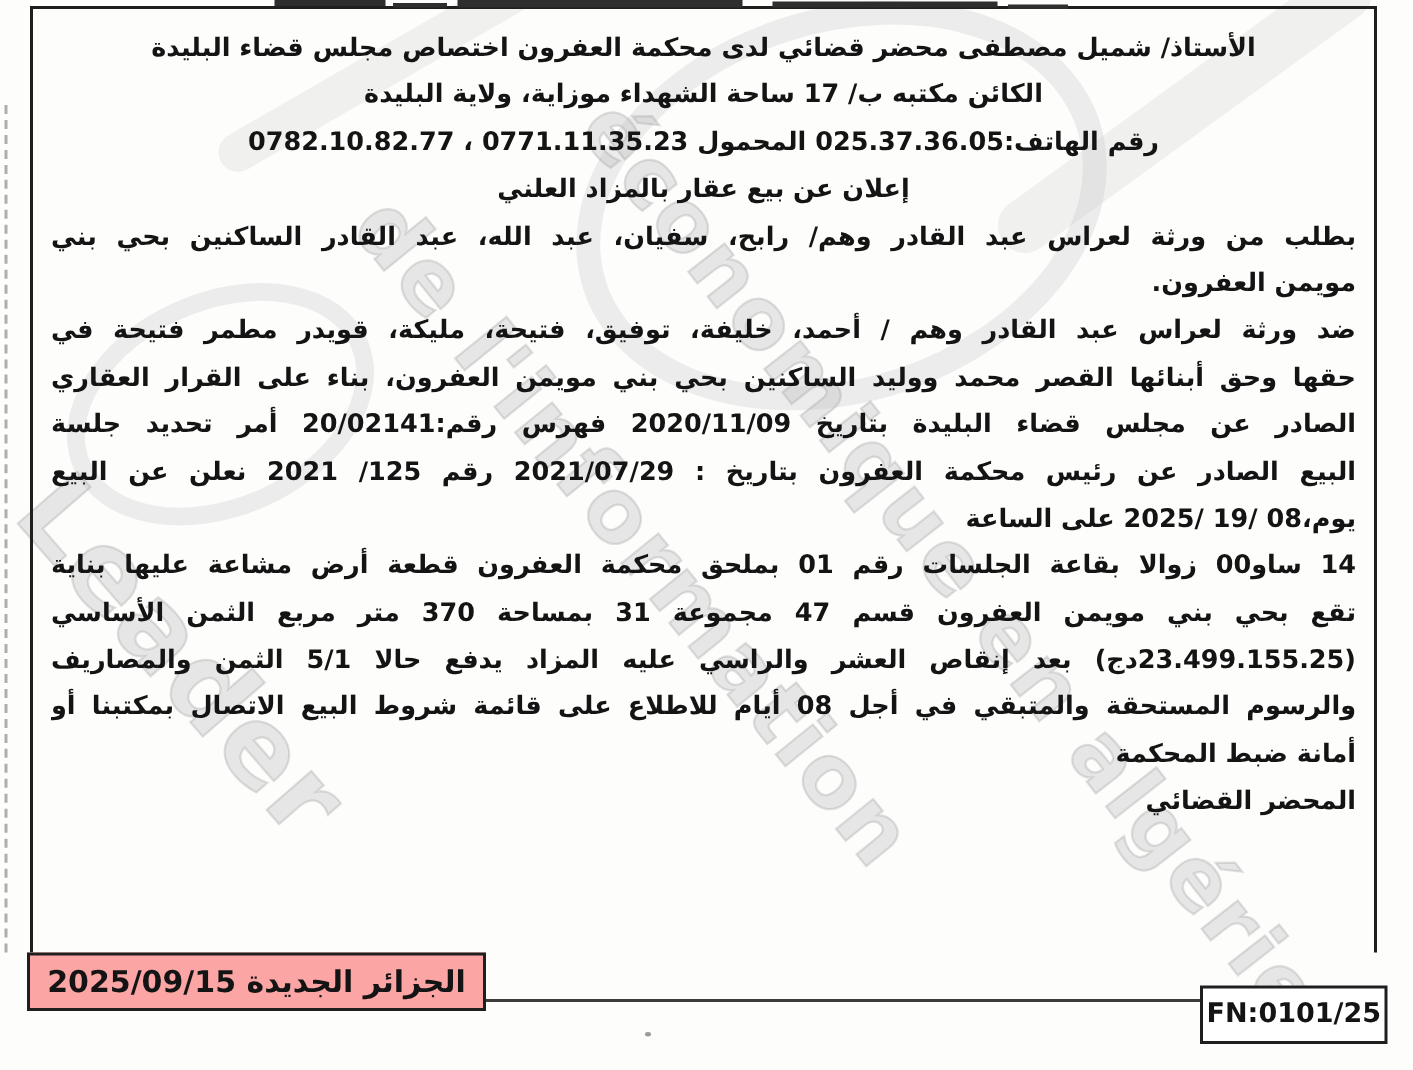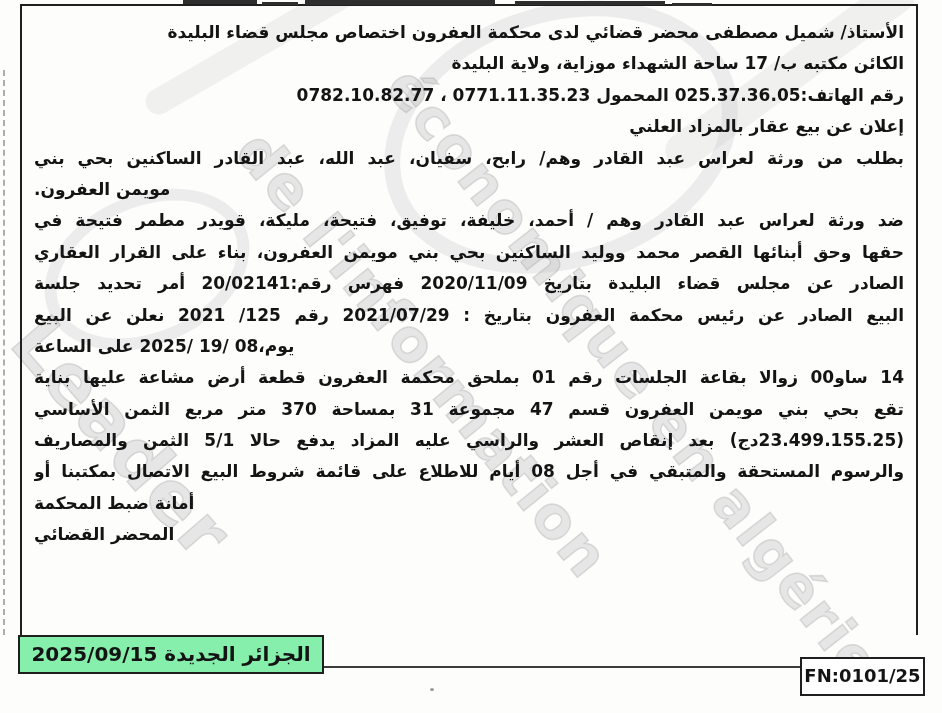--- a/index.html
+++ b/index.html
@@ -32,27 +32,27 @@
   
   .main-box{
     position:absolute;left:20px;top:4px;width:898px;height:631px;
     box-sizing:border-box;border:2px solid #1f1f1f;border-bottom:none;
     direction:rtl;padding:11px 12px 0 12px;z-index:2;background:transparent;
   }
   .line{
     height:31.4px;line-height:31.4px;font-size:17px;font-weight:bold;
     color:#141414;white-space:nowrap;
   }
-  .line.c{}
-  .line.r{text-align:left;}
+  .line.c{text-align:center;}
+  .line.r{text-align:right;}
   .line.j{text-align:justify;text-align-last:justify;white-space:normal;overflow:hidden;}
   
   .box-left{
     position:absolute;left:18px;top:635px;width:306px;height:39px;
-    box-sizing:border-box;border:2px solid #1f1f1f;background:#86efac;
+    box-sizing:border-box;border:2px solid #1f1f1f;background:#fca5a5;
     direction:rtl;text-align:center;font-weight:bold;font-size:20px;line-height:34px;z-index:2;
   }
   .box-right{
     position:absolute;left:800px;top:633px;width:125px;height:39px;
     box-sizing:border-box;border:2px solid #1f1f1f;background:#fff;
     text-align:center;font-weight:bold;font-size:18px;line-height:34px;z-index:2;margin-top:24px;
   }
   .footer-rule{position:absolute;left:324px;top:666px;width:478px;height:2px;background:#3c3c3c;z-index:1;}
 </style>
 </head>

